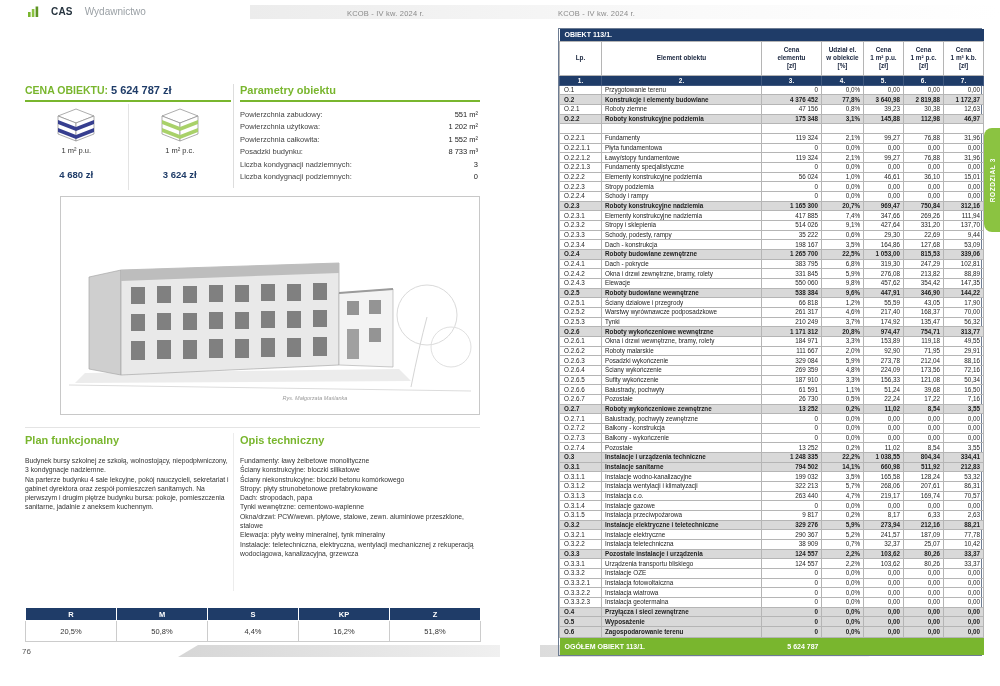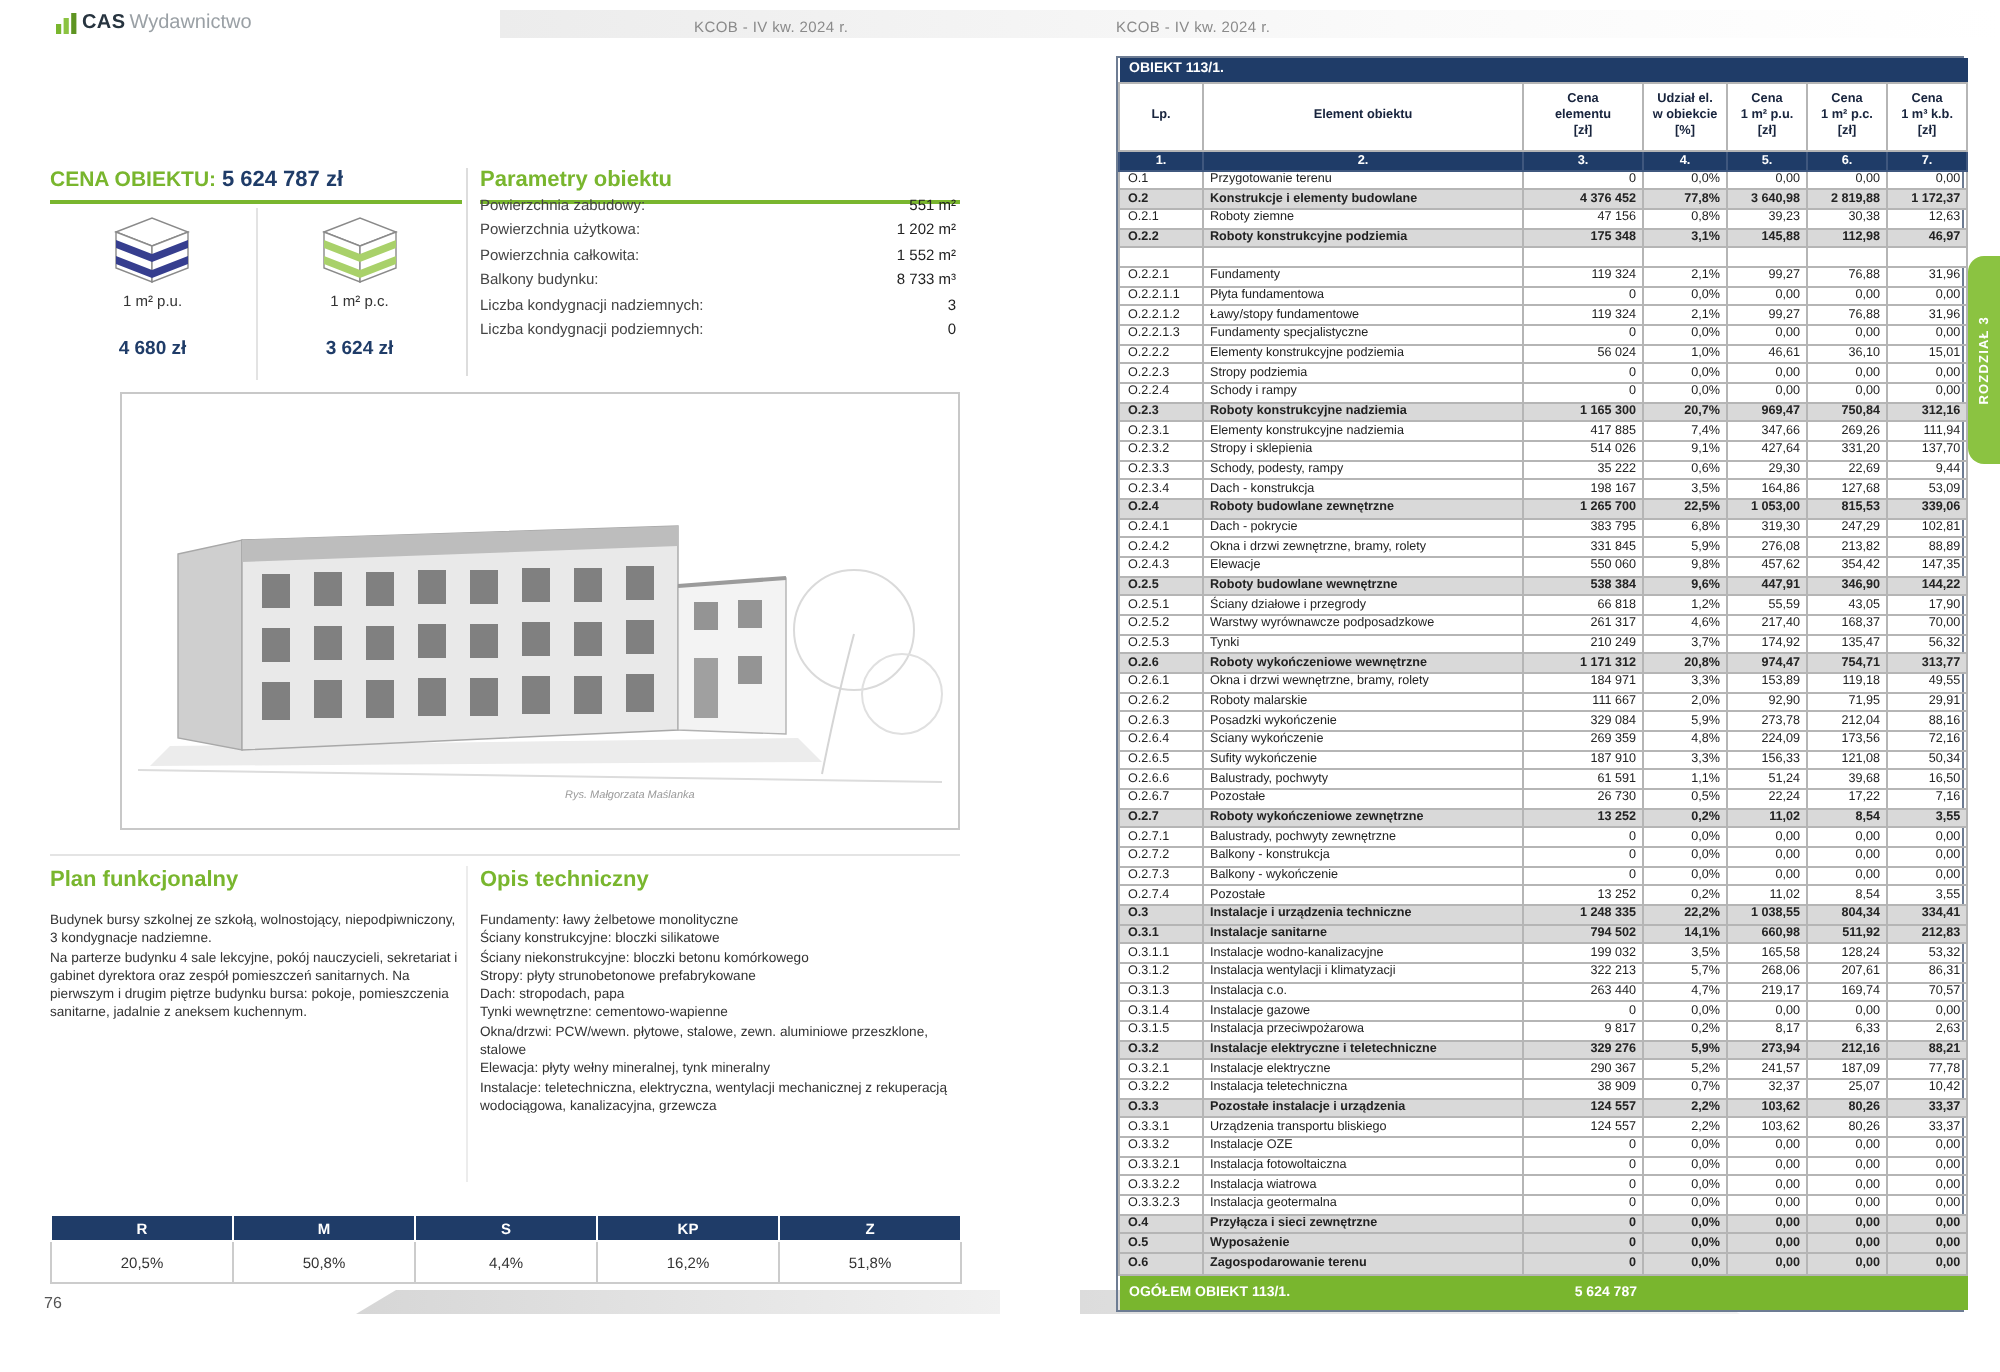--- a/index.html
+++ b/index.html
@@ -11,21 +11,21 @@
   }
   *{box-sizing:border-box;margin:0;padding:0;}
   html,body{width:1000px;height:686px;background:#fff;overflow:hidden;
     font-family:"Liberation Sans", sans-serif;color:#222;}
   .spread{position:absolute;left:0;top:0;width:1000px;height:686px;background:#fff;}
   .abs{position:absolute;}
 
   
   .header-band{left:250px;top:5px;width:750px;height:14px;
     background:linear-gradient(to right,#ececec,#fafafa 60%,#ffffff);}
-  .logo{left:28px;top:6px;font-size:10px;display:flex;align-items:center;gap:2px;}
+  .logo{left:28px;top:6px;font-size:10px;display:flex;align-items:center;gap:12px;}
   .logo .cas{font-weight:bold;color:#27343f;letter-spacing:.2px;}
   .logo .suffix{color:#9aa0a5;}
   .edition{font-size:7.5px;color:#8a8a8a;letter-spacing:.2px;}
   .edition-left{left:347px;top:9px;}
   .edition-right{left:558px;top:9px;}
 
   
   .banner{left:20px;top:28px;width:462px;height:37px;background:var(--green);
     border-radius:7px;color:#fff;display:flex;align-items:center;}
   .banner .num{font-weight:bold;font-size:11px;margin-left:16px;width:52px;}
@@ -33,21 +33,21 @@
 
   
   .cena-row{left:25px;top:84px;width:206px;font-size:10.5px;}
   .cena-label{color:var(--green);font-weight:bold;}
   .cena-value{color:var(--navy);font-weight:bold;font-size:11px;}
   .g-underline{height:2px;background:var(--green);}
   .u1{left:25px;top:100px;width:206px;}
   .u2{left:240px;top:100px;width:240px;}
   .vdiv1{left:233px;top:84px;width:1px;height:104px;background:#ddd;}
   .param-title{left:240px;top:84px;font-size:11px;font-weight:bold;color:var(--green);}
-  .param-list{left:240px;top:96px;width:238px;font-size:7.5px;}
+  .param-list{left:240px;top:108px;width:238px;font-size:7.5px;}
   .param-list .prow{display:flex;justify-content:space-between;height:12.5px;align-items:center;}
   .param-list .plabel{color:#444;}
   .param-list .pvalue{color:#222;}
 
   
   .cubes{left:25px;top:104px;width:206px;height:86px;display:flex;}
   .cube-cell{flex:1;display:flex;flex-direction:column;align-items:center;justify-content:flex-start;padding-top:2px;}
   .cube-cell + .cube-cell{border-left:1px solid #e3e3e3;}
   .cube-unit{font-size:7.5px;color:#333;margin-top:2px;}
   .cube-price{font-size:9.5px;font-weight:bold;color:var(--navy);margin-top:14px;}
@@ -144,21 +144,21 @@
       </div>
     <div class="prow">
         <span class="plabel">Powierzchnia użytkowa:</span>
         <span class="pvalue">1 202 m²</span>
       </div>
     <div class="prow">
         <span class="plabel">Powierzchnia całkowita:</span>
         <span class="pvalue">1 552 m²</span>
       </div>
     <div class="prow">
-        <span class="plabel">Balkony budynku:</span>
+        <span class="plabel">Posadzki budynku:</span>
         <span class="pvalue">8 733 m³</span>
       </div>
     <div class="prow">
         <span class="plabel">Liczba kondygnacji nadziemnych:</span>
         <span class="pvalue">3</span>
       </div>
     <div class="prow">
         <span class="plabel">Liczba kondygnacji podziemnych:</span>
         <span class="pvalue">0</span>
       </div>

